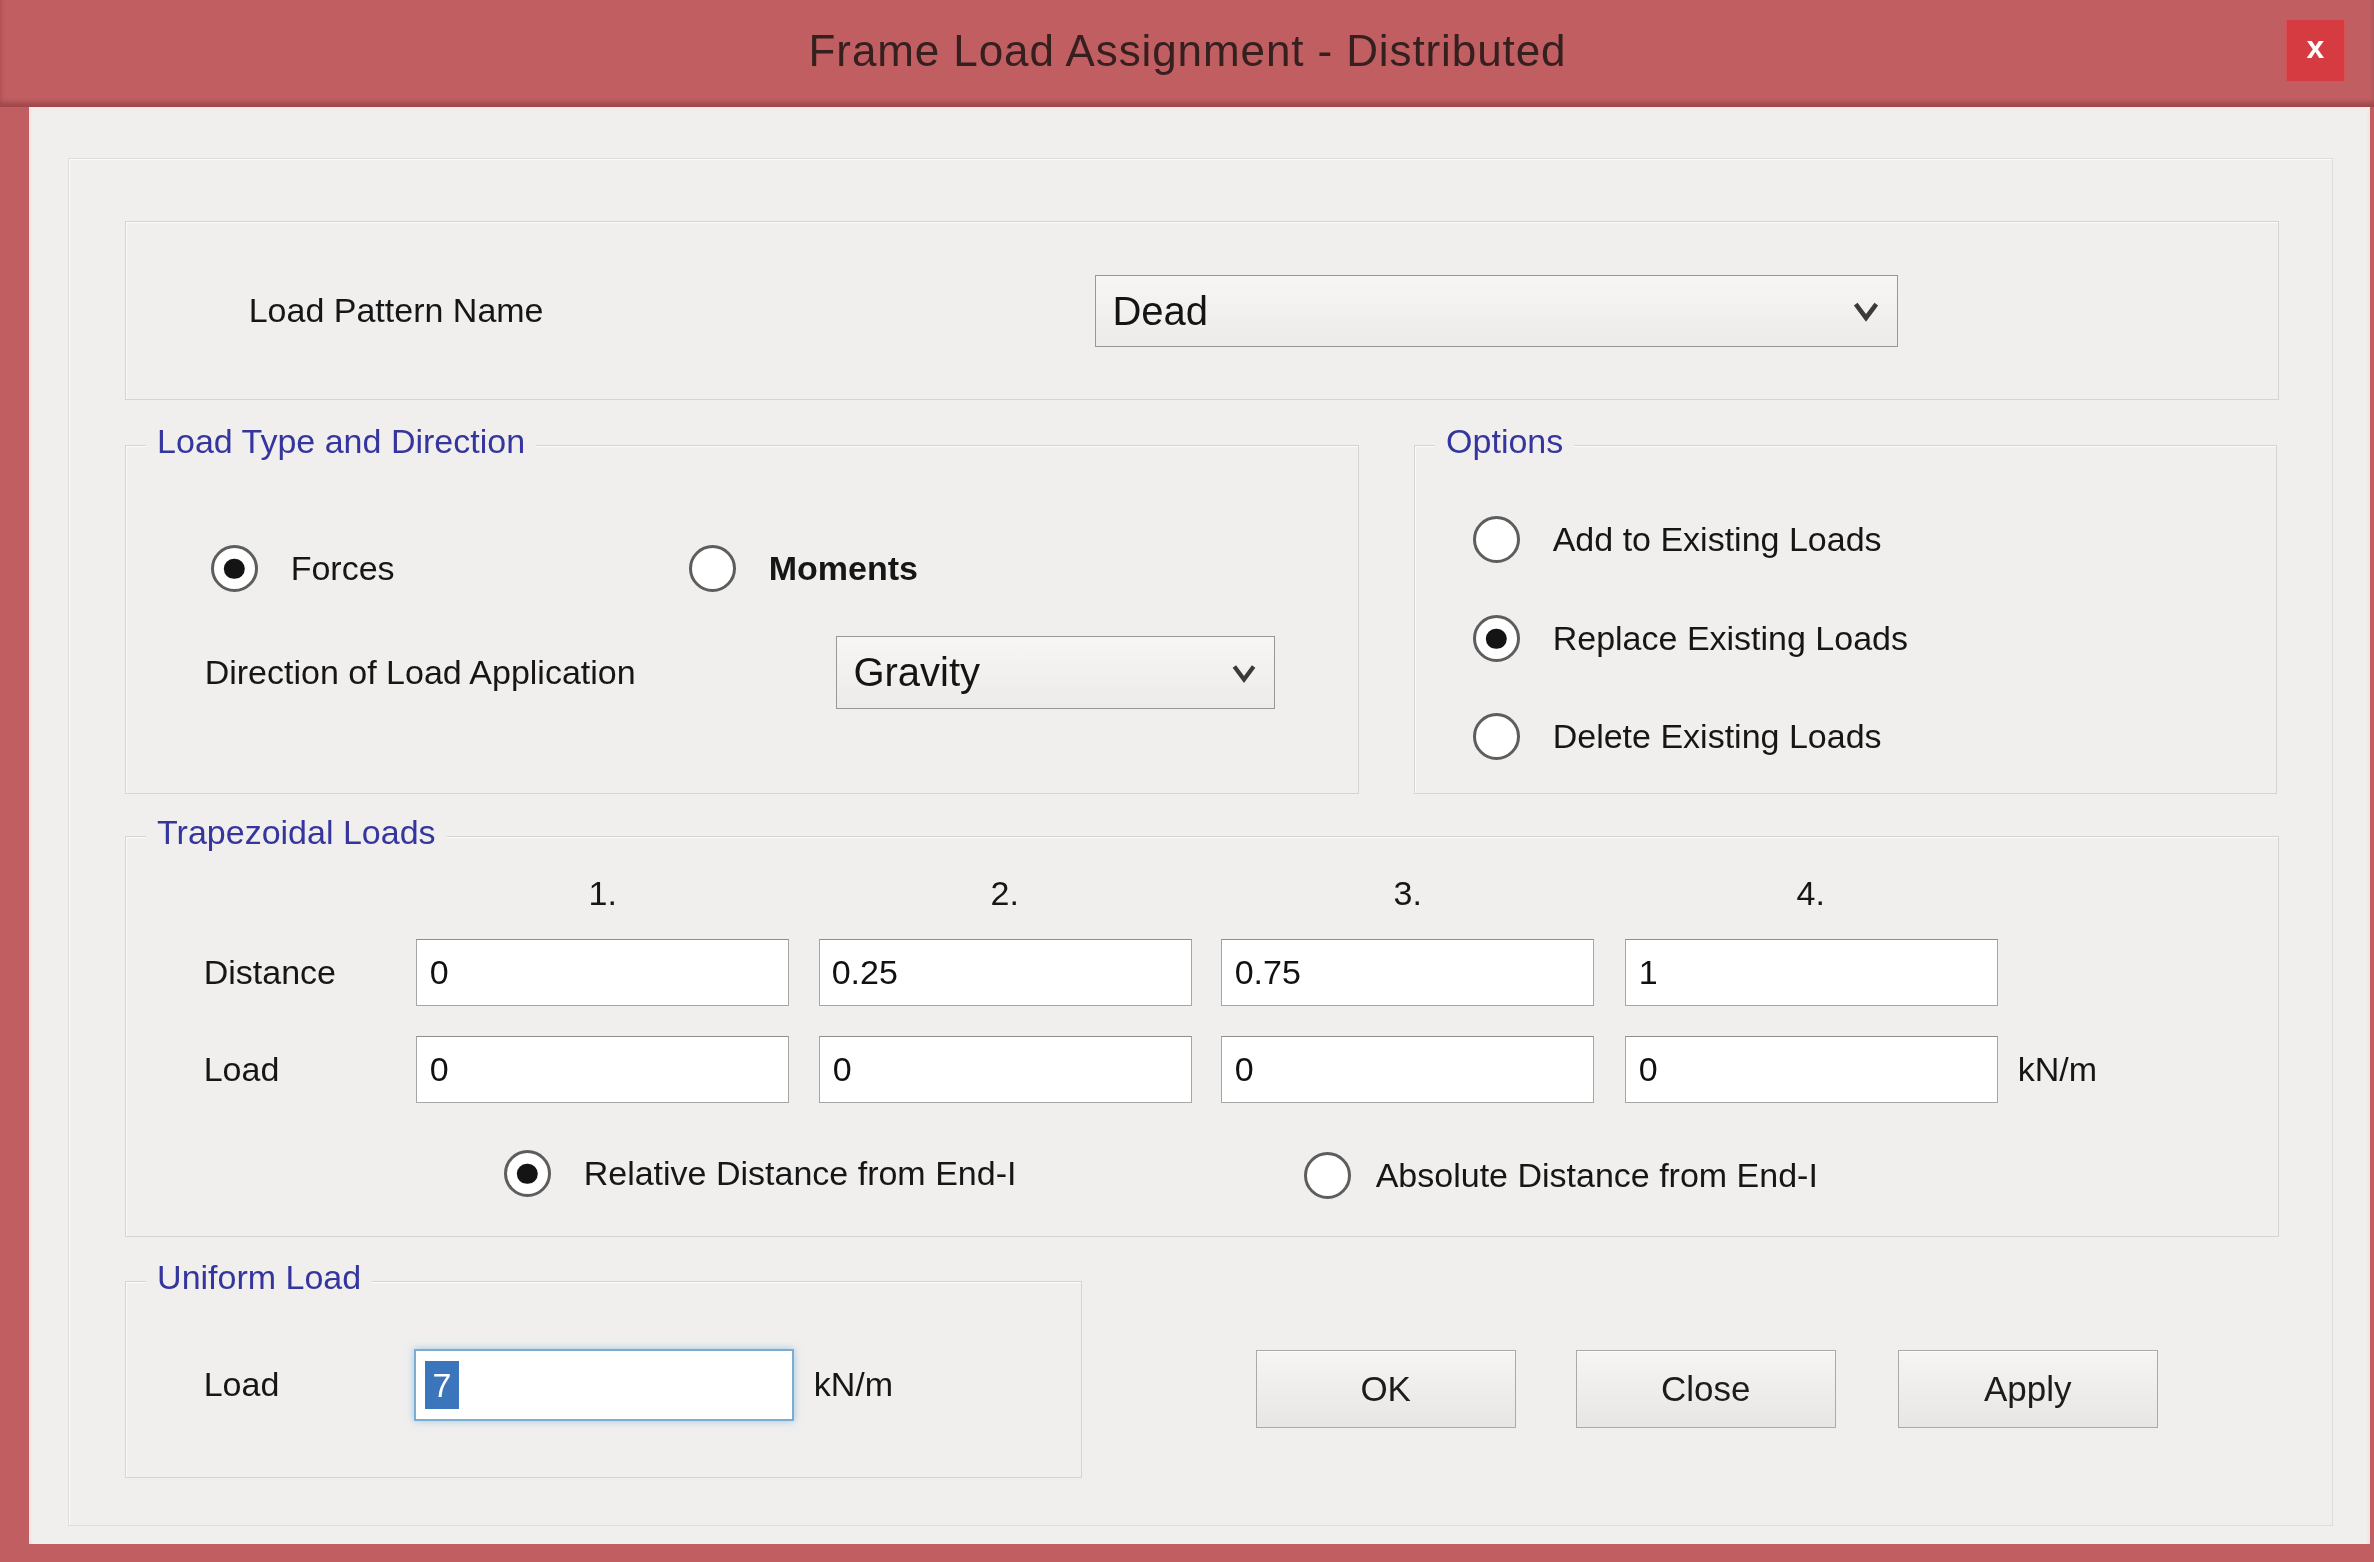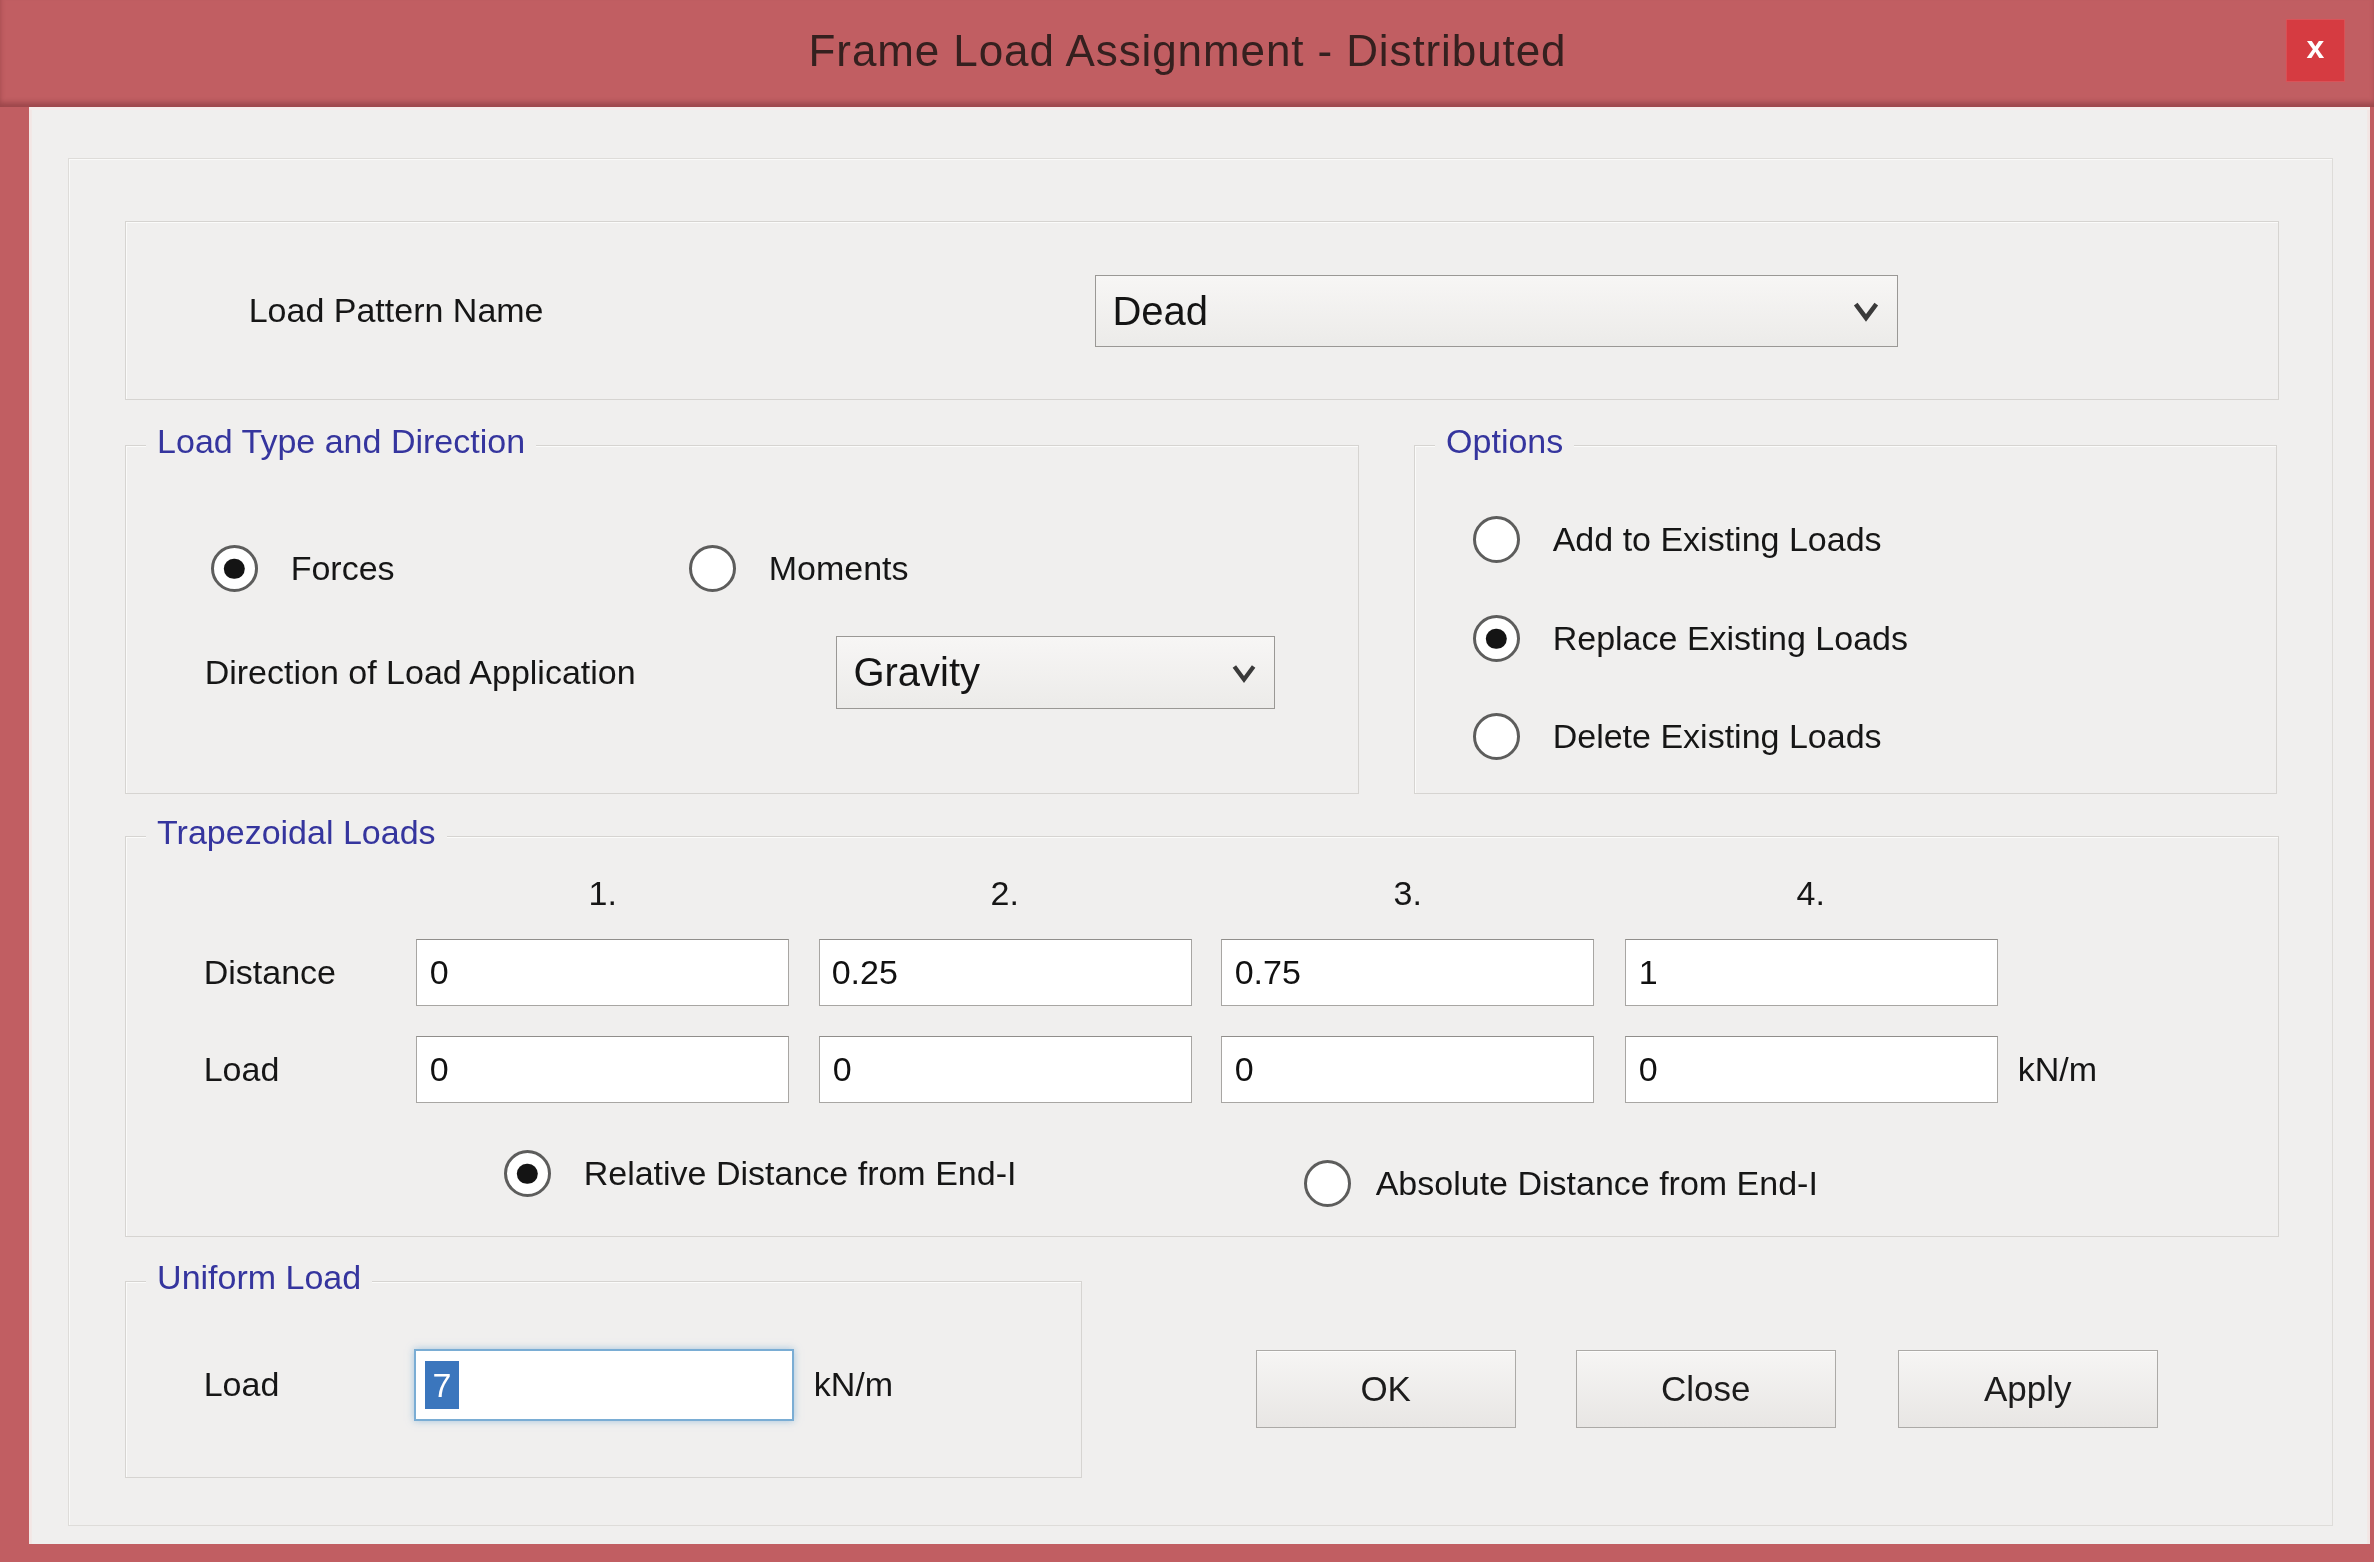--- a/index.html
+++ b/index.html
@@ -147,21 +147,21 @@
         </div>
       </div>
 
       <div class="box" style="left:56px; top:286px; width:1232px; height:347px;">
         <span class="group-title">Load Type and Direction</span>
 
         <div class="radio-item" style="left:85px; top:100px;">
           <span class="rb checked"></span>
           <span class="rlabel">Forces</span>
         </div>
-        <div class="radio-item" style="left:563px; top:100px;">
+        <div class="radio-item" style="left:563px; top:100px;font-weight:bold;">
           <span class="rb"></span>
           <span class="rlabel">Moments</span>
         </div>
 
         <span class="lbl" style="left:79px; top:226px;">Direction of Load Application</span>
         <div class="combo" style="left:710px; top:190px; width:439px; height:73px;">
           <span>Gravity</span>
           <svg width="30" height="26" viewBox="0 0 28 24">
             <polyline points="5,6 14,18 23,6" fill="none" stroke="#3a3a3a" stroke-width="4"></polyline>
           </svg>
@@ -203,21 +203,21 @@
         <input class="field" style="left: 290px; top: 199px; width: 373px; height: 67px;" value="0">
         <input class="field" style="left: 693px; top: 199px; width: 373px; height: 67px;" value="0">
         <input class="field" style="left: 1095px; top: 199px; width: 373px; height: 67px;" value="0">
         <input class="field" style="left: 1499px; top: 199px; width: 373px; height: 67px;" value="0">
         <span class="lbl" style="left:1892px; top:232px;">kN/m</span>
 
         <div class="radio-item" style="left:378px; top:314px;">
           <span class="rb checked"></span>
           <span class="rlabel">Relative Distance from End-I</span>
         </div>
-        <div class="radio-item" style="left:1178px; top:324px;gap:25px;">
+        <div class="radio-item" style="left:1178px; top:316px;gap:25px;">
           <span class="rb"></span>
           <span class="rlabel">Absolute Distance from End-I</span>
         </div>
       </div>
 
       <div class="box" style="left:56px; top:1122px; width:955px; height:195px;">
         <span class="group-title">Uniform Load</span>
         <span class="lbl" style="left:78px; top:102px;">Load</span>
         <div class="focus-input" style="left:288px; top:67px; width:380px; height:72px;">
           <span class="sel-text">7</span>

